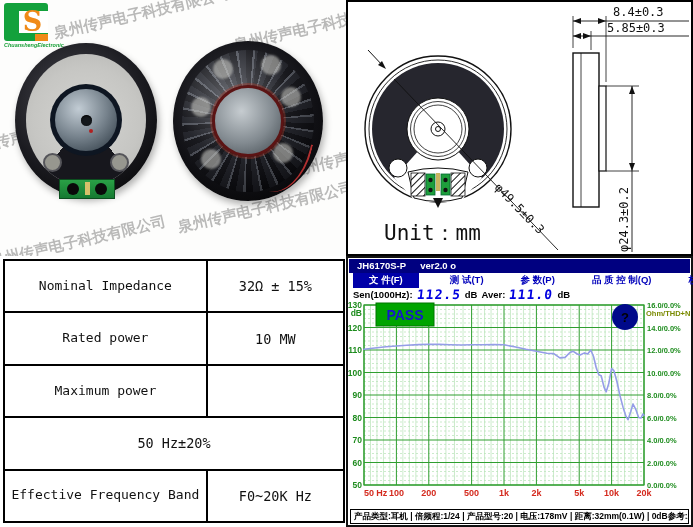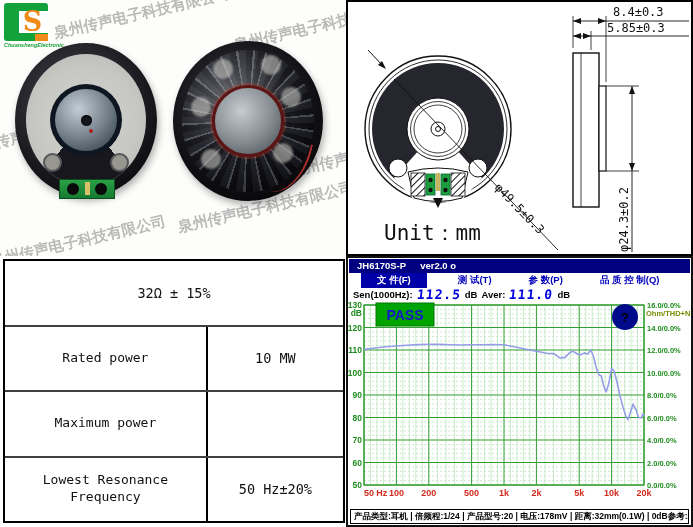--- a/index.html
+++ b/index.html
@@ -36,28 +36,28 @@
 
   
   .drawing-quad{position:absolute;left:346px;top:0;width:347px;height:256px;border:2px solid #000;box-sizing:border-box;background:#fff;}
   .dimtext{font:12px "DejaVu Sans Mono",monospace;fill:#111;}
   .unittext{font:21px "DejaVu Sans Mono",monospace;fill:#111;}
 
   
   .table-quad{position:absolute;left:0;top:256px;width:346px;height:271px;background:#fff;padding:3px 1px 4px 3px;box-sizing:border-box;}
   .spec-table{width:100%;height:100%;border:2px solid #000;box-sizing:border-box;display:flex;flex-direction:column;}
   .spec-row{flex:1;display:flex;min-height:0;}
-  .spec-row + .spec-row{border-top:2px solid #404040;}
+  .spec-row + .spec-row{border-top:2px solid #000000;}
   .spec-label{width:60%;border-right:2px solid #000;display:flex;align-items:center;justify-content:center;text-align:center;font:13px "DejaVu Sans Mono",monospace;color:#111;line-height:1.3;padding:0 6px;box-sizing:border-box;}
   .spec-value{flex:1;display:flex;align-items:center;justify-content:center;text-align:center;font:13.5px "DejaVu Sans Mono",monospace;color:#111;padding:0 2px;}
 
   
   .chart-quad{position:absolute;left:346px;top:256px;width:347px;height:271px;border:2px solid #111;box-sizing:border-box;background:#fff;display:flex;flex-direction:column;}
   .titlebar{height:14px;margin:1px 1px 0;background:#000080;color:#fff;font:bold 9.5px "Liberation Sans",sans-serif;line-height:14px;padding-left:8px;display:flex;gap:14px;flex:none;}
-  .menubar{height:14px;margin:0 1px;background:#fff;display:flex;align-items:center;justify-content:space-between;padding:0 12px;flex:none;gap:25px;}
+  .menubar{height:14px;margin:0 1px;background:#fff;display:flex;align-items:center;justify-content:space-between;padding:0 4px;flex:none;gap:25px;}
   .menu-item{font:bold 9.5px "Liberation Sans",sans-serif;color:#0000bb;padding:1px 6px;white-space:nowrap;}
   .menu-item.active{background:#0000a8;color:#fff;padding:1px 16px;}
   .senrow{height:15px;margin:0 1px;display:flex;align-items:center;gap:4px;padding-left:4px;flex:none;}
   .blk{font:bold 9.5px "Liberation Sans",sans-serif;color:#000;text-align:center;}
   .lcd{font:bold 13px "DejaVu Sans Mono",monospace;color:#0000e0;letter-spacing:1px;transform:skewX(-6deg);display:inline-block;}
   .aversp{}
   #frsvg{flex:none;}
   .statusbar{height:13px;margin:1px 2px 2px;border:1px solid #000;font:bold 8.5px "Liberation Sans",sans-serif;color:#000;line-height:13px;padding-left:3px;white-space:nowrap;overflow:hidden;flex:none;}
   .tickL{fill:#1e8c1e;font:bold 8.5px "Liberation Sans",sans-serif;}
   .tickR{fill:#1e8c1e;font:bold 7.5px "Liberation Sans",sans-serif;}
@@ -187,32 +187,36 @@
         <polygon points="284,84 281,92 287,92" fill="#111"></polygon>
         <polygon points="284,169 281,161 287,161" fill="#111"></polygon>
         <text class="dimtext" transform="translate(280,250) rotate(-90)">φ24.3±0.2</text>
       </g>
     </svg>
   </div>
 
   <div class="table-quad">
     <div class="spec-table">
       <div class="spec-row">
+        <div class="spec-label">Nominal Impedance</div>
         <div class="spec-value">32Ω ± 15%</div>
       </div>
       <div class="spec-row">
         <div class="spec-label">Rated power</div>
         <div class="spec-value">10 MW</div>
       </div>
       <div class="spec-row">
         <div class="spec-label">Maximum power</div>
       </div>
       <div class="spec-row">
-        <div class="spec-label">Lowest Resonance Frequency</div>
         <div class="spec-value">50 Hz±20%</div>
+      </div>
+      <div class="spec-row">
+        <div class="spec-label">Effective Frequency Band</div>
+        <div class="spec-value">F0~20K Hz</div>
       </div>
     </div>
   </div>
 
   <div class="chart-quad">
     <div class="titlebar">
       <span>JH6170S-P</span>
       <span>ver2.0  o</span>
     </div>
     <div class="menubar">

